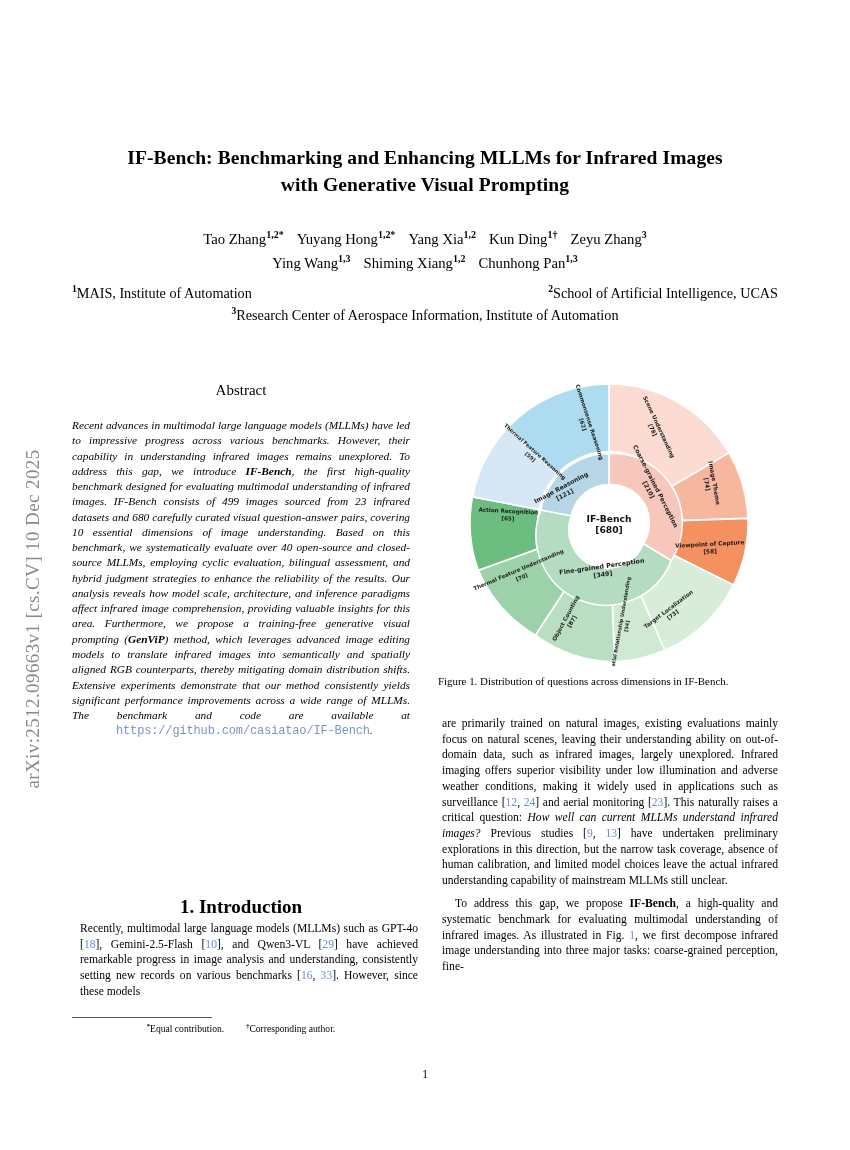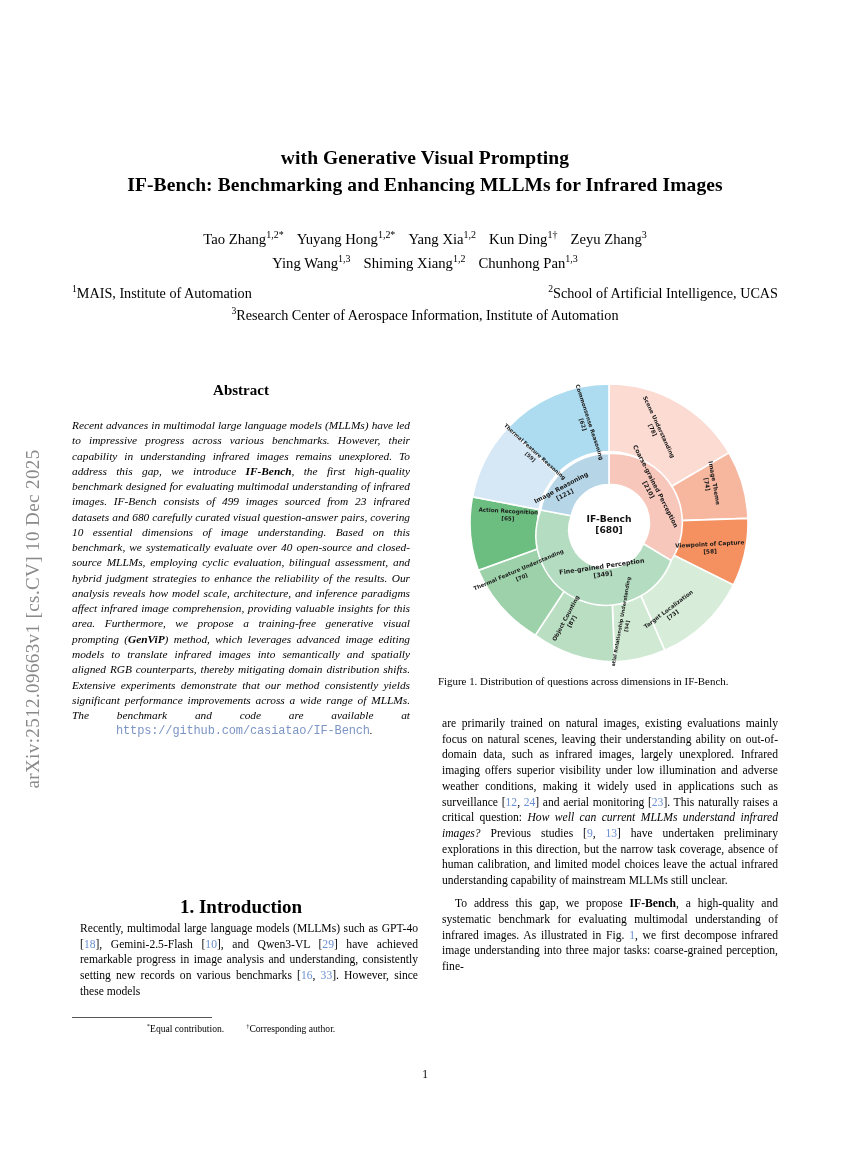--- a/index.html
+++ b/index.html
@@ -34,31 +34,31 @@
     text-align:center;
     font-size:19.5px;font-weight:bold;line-height:1.38;
     letter-spacing:.1px;
   }
   .authors{
     position:absolute;left:92px;top:228px;width:666px;
     text-align:center;font-size:14.7px;line-height:1.62;
   }
   .authors .nm{white-space:nowrap;}
   .authors .gap{display:inline-block;width:13px;}
-  sup{font-size:.68em;vertical-align:super;line-height:0;}
+  sup{font-size:.68em;vertical-align:super;line-height:0;font-weight:bold;}
   .affil{
     position:absolute;left:72px;top:283px;width:706px;
     text-align:center;font-size:14.2px;line-height:1.52;
   }
   .affil .row2{display:flex;justify-content:space-between;gap:20px;}
 
   
   .abs-head{
     position:absolute;left:72px;top:382px;width:338px;
-    text-align:center;font-size:15px;font-weight:bold;
+    text-align:center;font-size:15px;font-weight:normal;
   }
   .abstract{
     position:absolute;left:72px;top:418px;width:338px;
     font-size:11.35px;line-height:1.347;
     text-align:justify;
     font-style:italic;
     font-family:"Liberation Serif", serif;
     hyphens:none;
   }
   .abstract b{font-style:italic;font-weight:bold;}
@@ -124,22 +124,22 @@
   .sb-center-t{font-family:"DejaVu Sans", sans-serif;font-weight:bold;fill:#111;}
 </style>
 </head>
 <body>
 
 <div class="page">
 
   <div class="arxiv-stamp">arXiv:2512.09663v1  [cs.CV]  10 Dec 2025</div>
 
   <div class="title">
+    <div>IF-Bench: Benchmarking and Enhancing MLLMs for Infrared Images</div>
     <div>with Generative Visual Prompting</div>
-    <div>IF-Bench: Benchmarking and Enhancing MLLMs for Infrared Images</div>
   </div>
 
   <div class="authors">
     <div>
       <span class="nm"><span>Tao Zhang</span><sup>1,2*</sup></span><span class="gap"></span><span class="nm"><span>Yuyang Hong</span><sup>1,2*</sup></span><span class="gap"></span><span class="nm"><span>Yang Xia</span><sup>1,2</sup></span><span class="gap"></span><span class="nm"><span>Kun Ding</span><sup>1†</sup></span><span class="gap"></span><span class="nm"><span>Zeyu Zhang</span><sup>3</sup></span>
     </div>
     <div>
       <span class="nm"><span>Ying Wang</span><sup>1,3</sup></span><span class="gap"></span><span class="nm"><span>Shiming Xiang</span><sup>1,2</sup></span><span class="gap"></span><span class="nm"><span>Chunhong Pan</span><sup>1,3</sup></span>
     </div>
   </div>

